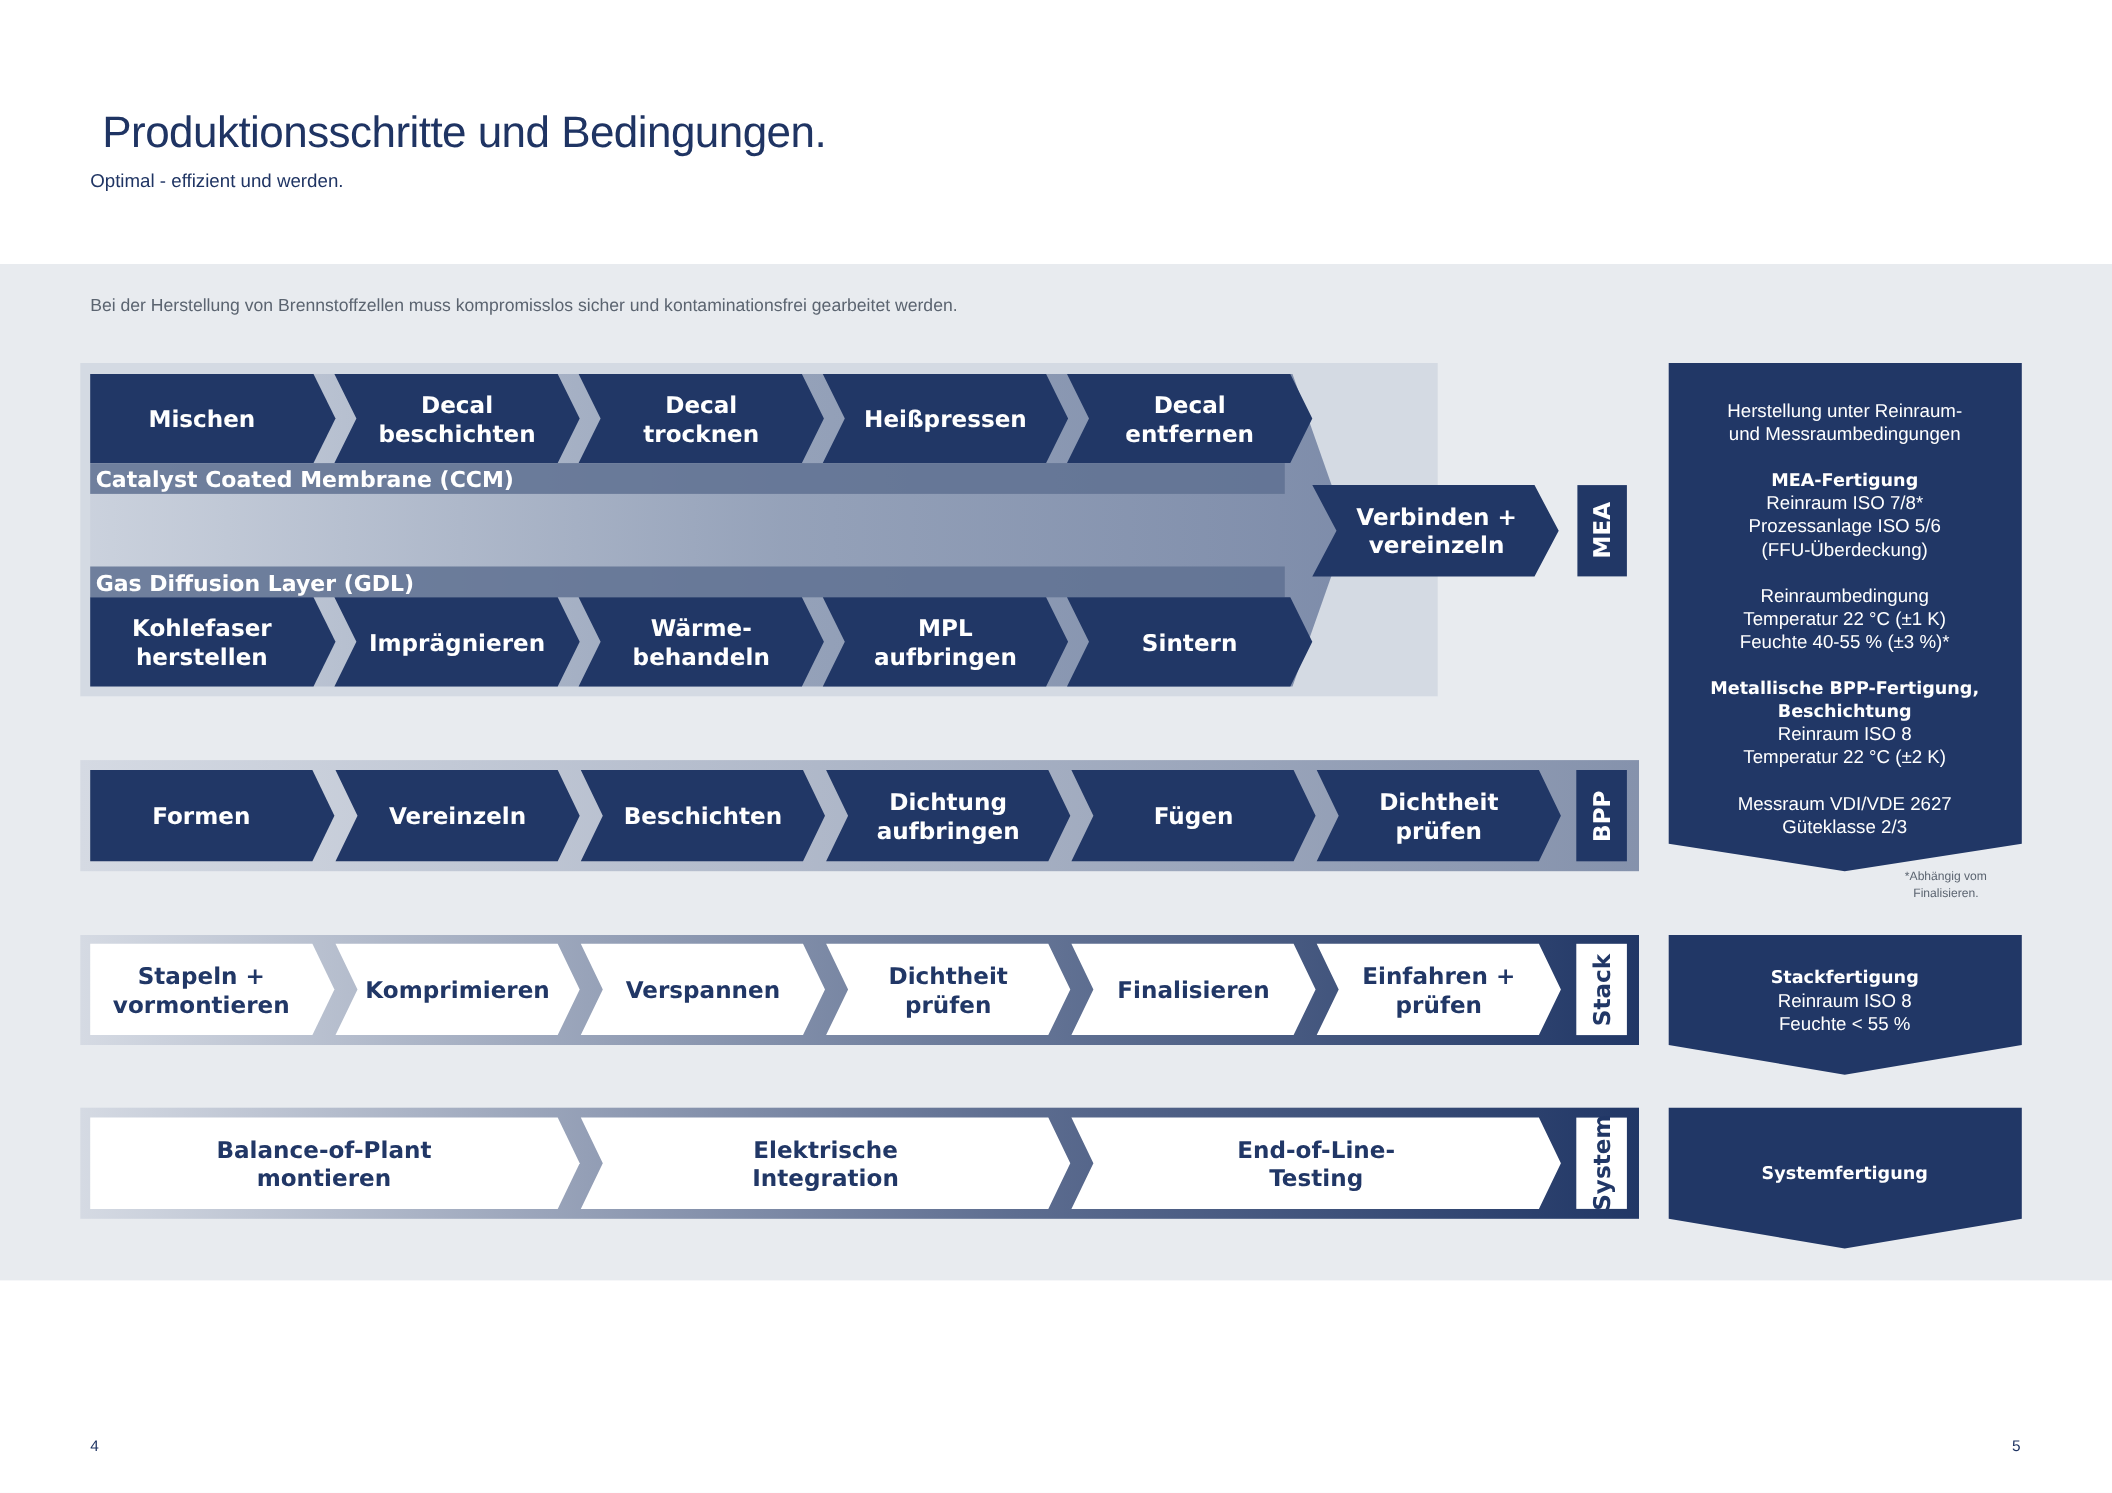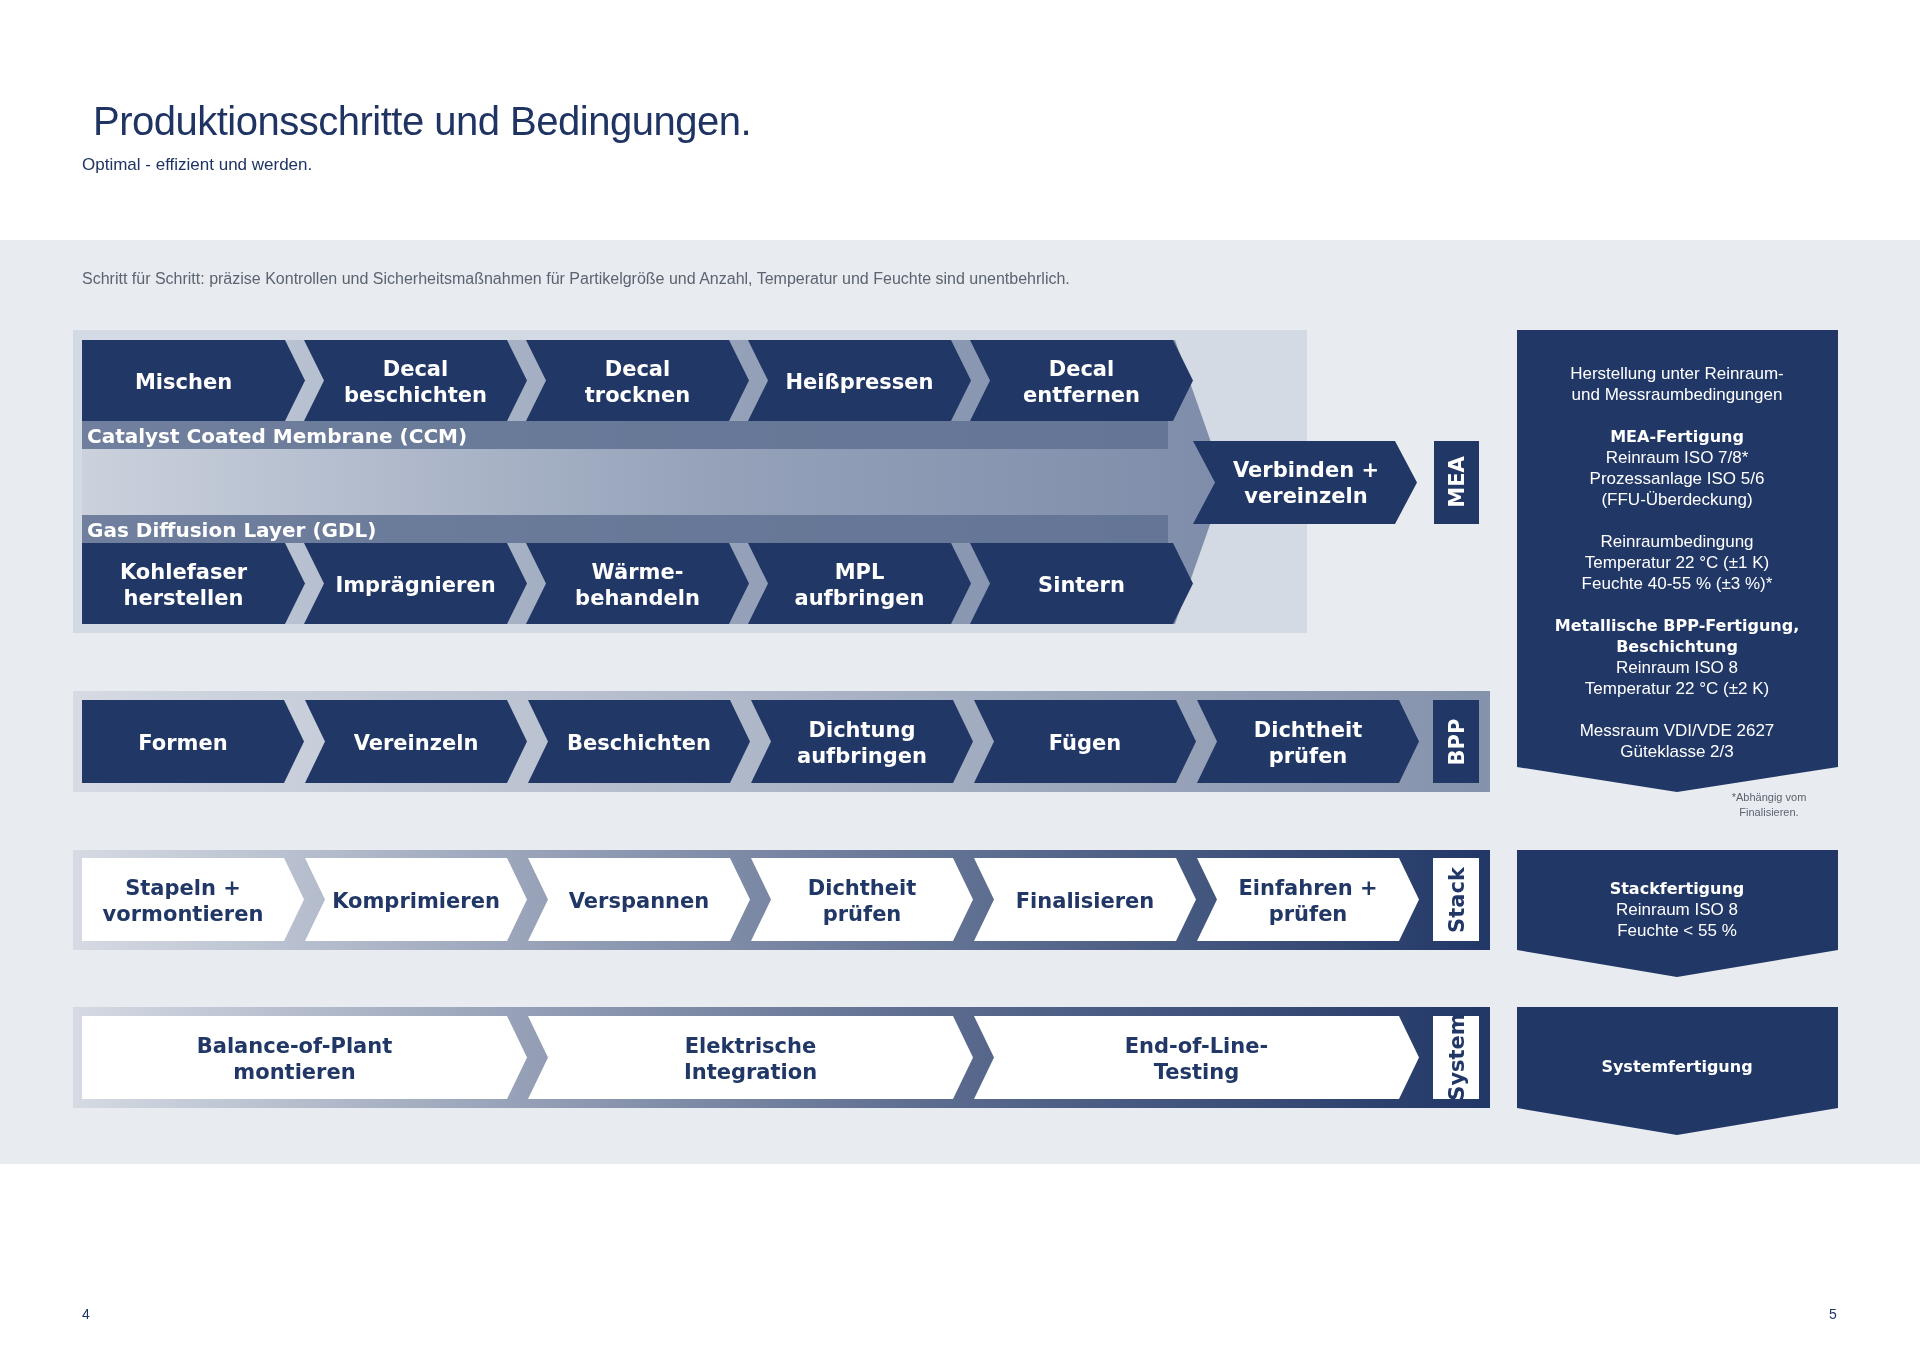--- a/index.html
+++ b/index.html
@@ -20,21 +20,21 @@
 </style>
 </head>
 <body>
 
 <h1 class="title">Produktionsschritte und Bedingungen.</h1>
 <div class="subtitle">Optimal - effizient und werden.</div>
 
 <div class="band"></div>
 
 <div class="intro">
-  <div>Schritt für Schritt: präzise Kontrollen und Sicherheitsmaßnahmen für Partikelgröße und Anzahl, Temperatur und Feuchte  sind unentbehrlich.</div>
+  <div>Bei der Herstellung von Brennstoffzellen muss kompromisslos sicher und kontaminationsfrei gearbeitet werden.</div>
 </div>
 
 <svg id="diagram" width="1920" height="1357" viewBox="0 0 1920 1357" xmlns="http://www.w3.org/2000/svg">
   <defs>
     <linearGradient id="gArrow" x1="0" y1="0" x2="1" y2="0">
       <stop offset="0" stop-color="#c9d0dc"></stop>
       <stop offset="0.55" stop-color="#8a98b2"></stop>
       <stop offset="1" stop-color="#6f7fa0"></stop>
     </linearGradient>
     <linearGradient id="gBpp" x1="0" y1="0" x2="1" y2="0">

